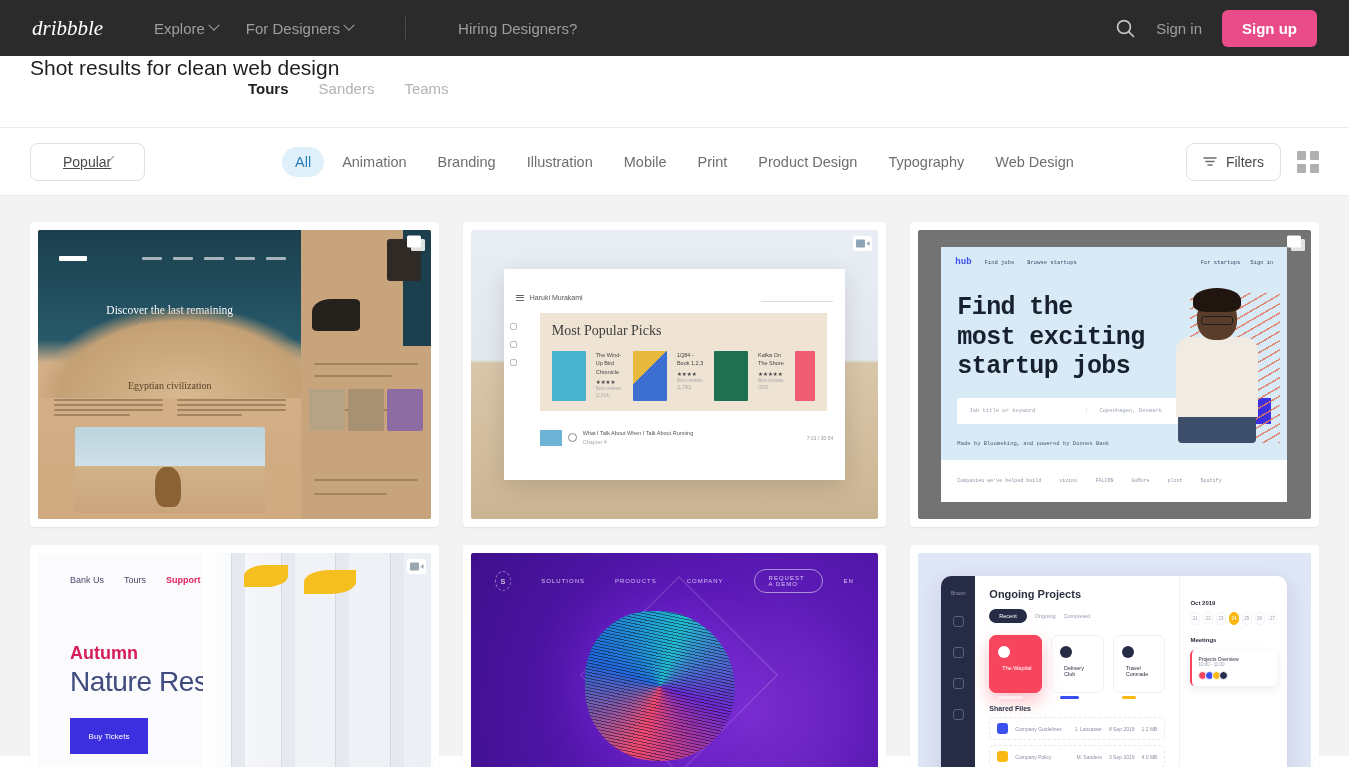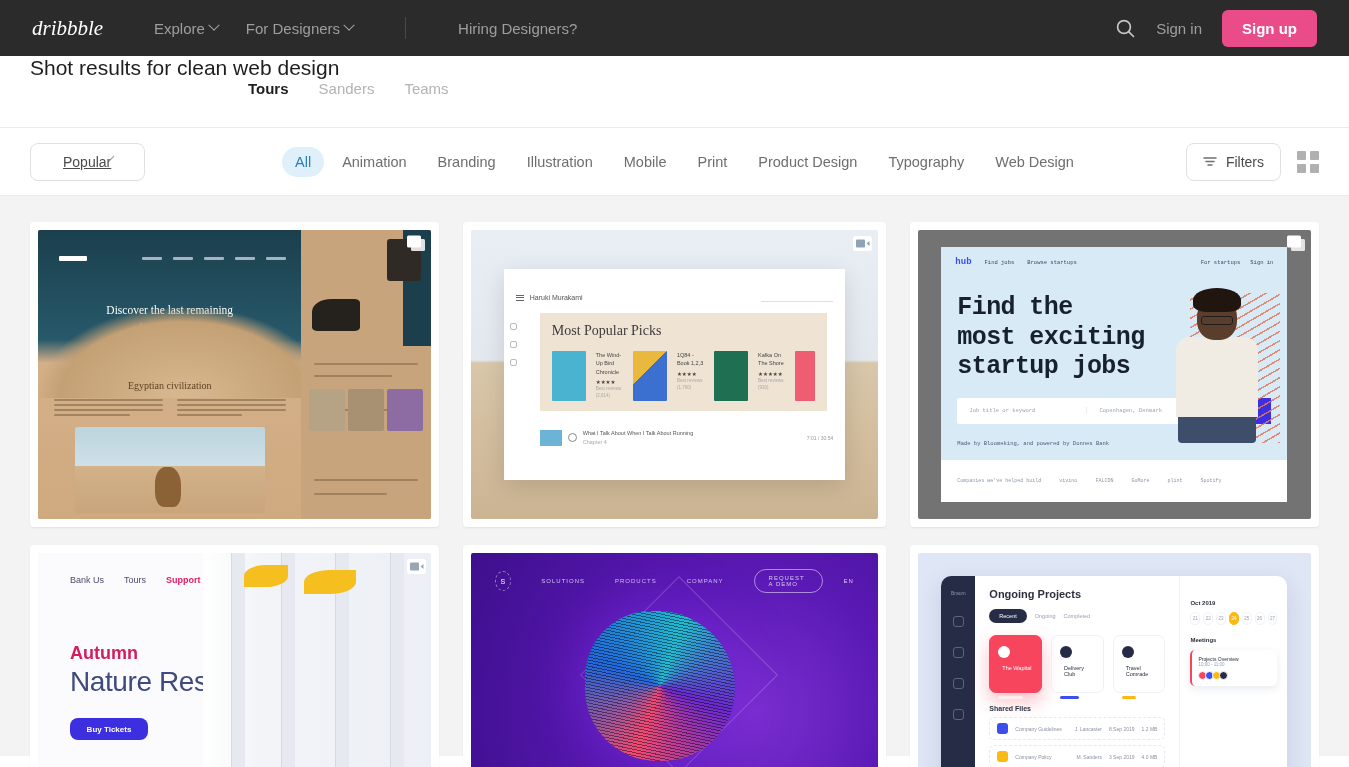--- a/index.html
+++ b/index.html
@@ -158,21 +158,21 @@
   .t3 .hatch { position:absolute; right:2%; top:18%; width:90px; height:150px;
      background: repeating-linear-gradient(-30deg, #e07a5f 0 1.5px, transparent 1.5px 8px); opacity:.85;}
   .t3 .footer { position:absolute; bottom:0; left:0; right:0; height:42px; background:#fff; display:flex; align-items:center; gap:18px; padding:0 16px; font-size:5px; color:#8d97a8;}
 
   
   .t4 { background:#fbfbfd; position:relative; overflow:hidden;}
   .t4 .nav { display:flex; gap:20px; padding:22px 0 0 32px; font-size:9px; color:#4a4a6a;}
   .t4 .nav .sup { color:#e02060; font-weight:bold;}
   .t4 .h1 { margin:58px 0 0 32px; font-size:18px; color:#d61c5c; font-weight:bold;}
   .t4 .h2 { margin:2px 0 0 32px; font-size:28px; color:#3f4a7e; font-weight:normal; letter-spacing:-.4px;}
-  .t4 .cta { margin:20px 0 0 32px; width:78px;height:22px;background:#3b2fe0;color:#fff;font-size:8px;font-weight:bold;display:flex;align-items:center;justify-content:center;border-radius:8px;}
+  .t4 .cta { margin:20px 0 0 32px; width:78px;height:36px;background:#3b2fe0;color:#fff;font-size:8px;font-weight:normal;display:flex;align-items:center;justify-content:center;}
   .t4 .trees { position:absolute; top:0; right:0; width:58%; height:100%; background:linear-gradient(90deg,#fff 0%, #f2f4f8 25%, #eceff5 100%);}
   .t4 .trunk { position:absolute; top:0; width:14px; height:100%; background:#e6e9f0; border-left:1px solid #d4d9e4;}
   .t4 .leaf { position:absolute; background:#f5c01f; border-radius:50% 0 50% 0;}
   .t4 .girl { position:absolute; right:14%; bottom:0; width:76px; height:160px;}
   .t4 .girl .hat { width:46px;height:30px;background:#c01832;border-radius:50% 50% 34% 34%;margin:0 auto;}
   .t4 .girl .face { width:30px;height:26px;background:#f3cdb6;border-radius:42%;margin:-8px auto 0;}
   .t4 .girl .coat { width:76px;height:118px;background:linear-gradient(160deg,#3d56c4 0%,#24307e 60%);border-radius:38% 38% 10% 10%;margin:-6px auto 0;}
 
   
   .t5 { background: radial-gradient(circle at 70% 55%, #7b2fd0 0%, #5a19b4 42%, #3d0f8c 100%); position:relative; overflow:hidden;}

